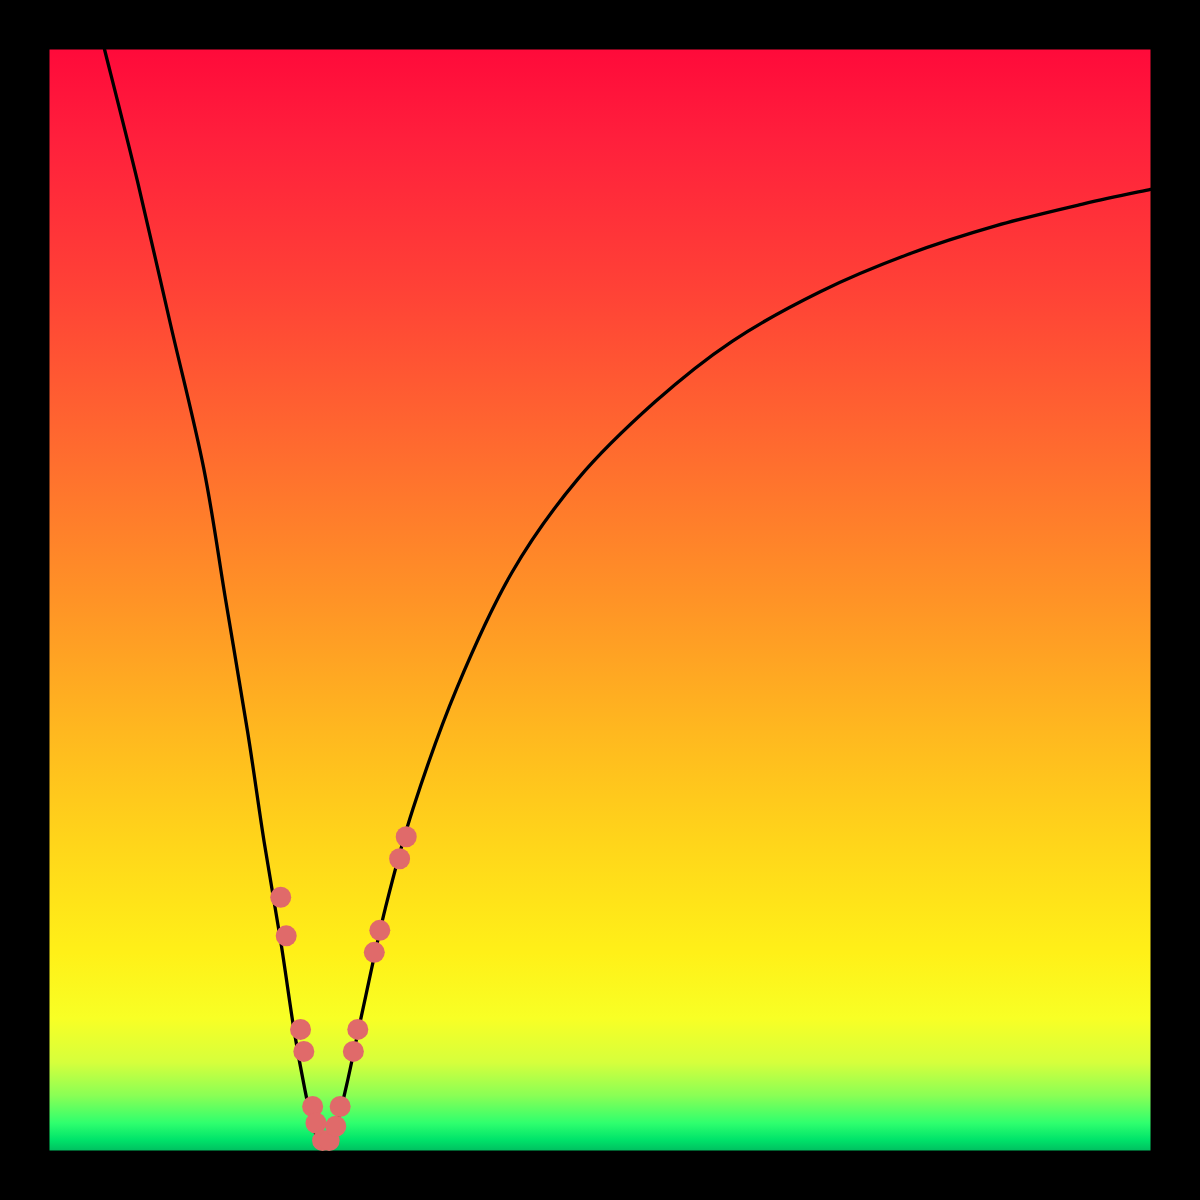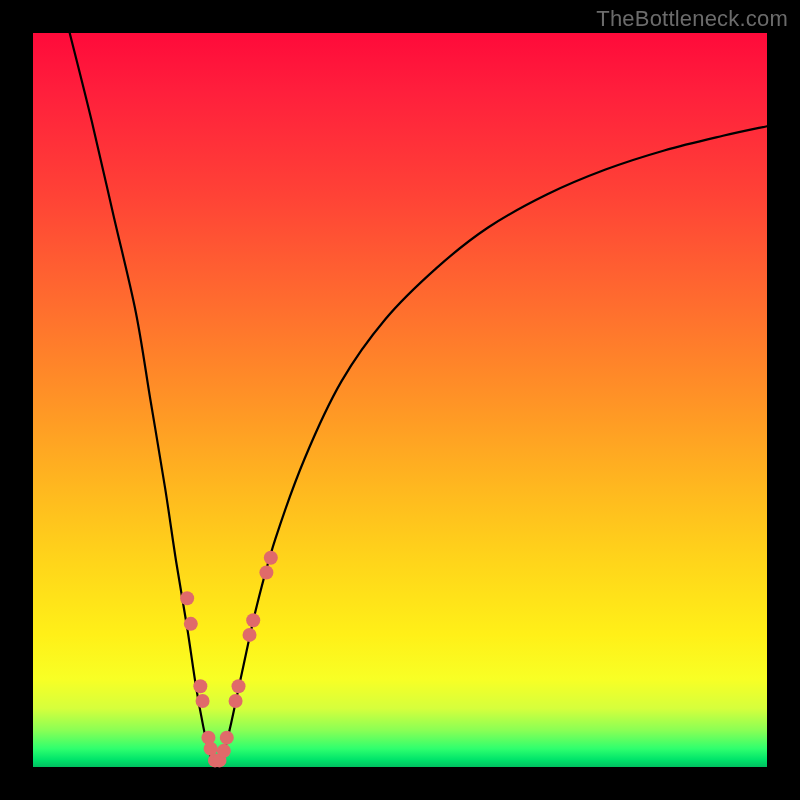--- a/index.html
+++ b/index.html
@@ -90,14 +90,13 @@
           <circle cx="193.78" cy="704.64" r="7" class="marker" style="fill: rgb(224, 106, 106);"></circle>
           <circle cx="202.58" cy="667.94" r="7" class="marker" style="fill: rgb(224, 106, 106);"></circle>
           <circle cx="205.52" cy="653.26" r="7" class="marker" style="fill: rgb(224, 106, 106);"></circle>
           <circle cx="216.53" cy="601.88" r="7" class="marker" style="fill: rgb(224, 106, 106);"></circle>
           <circle cx="220.20" cy="587.20" r="7" class="marker" style="fill: rgb(224, 106, 106);"></circle>
           <circle cx="233.41" cy="539.49" r="7" class="marker" style="fill: rgb(224, 106, 106);"></circle>
           <circle cx="237.82" cy="524.81" r="7" class="marker" style="fill: rgb(224, 106, 106);"></circle>
         </g>
     </svg>
   </div>
-  <div class="watermark">TheBottleneck.com</div>
 </div>
 
 </body></html>

